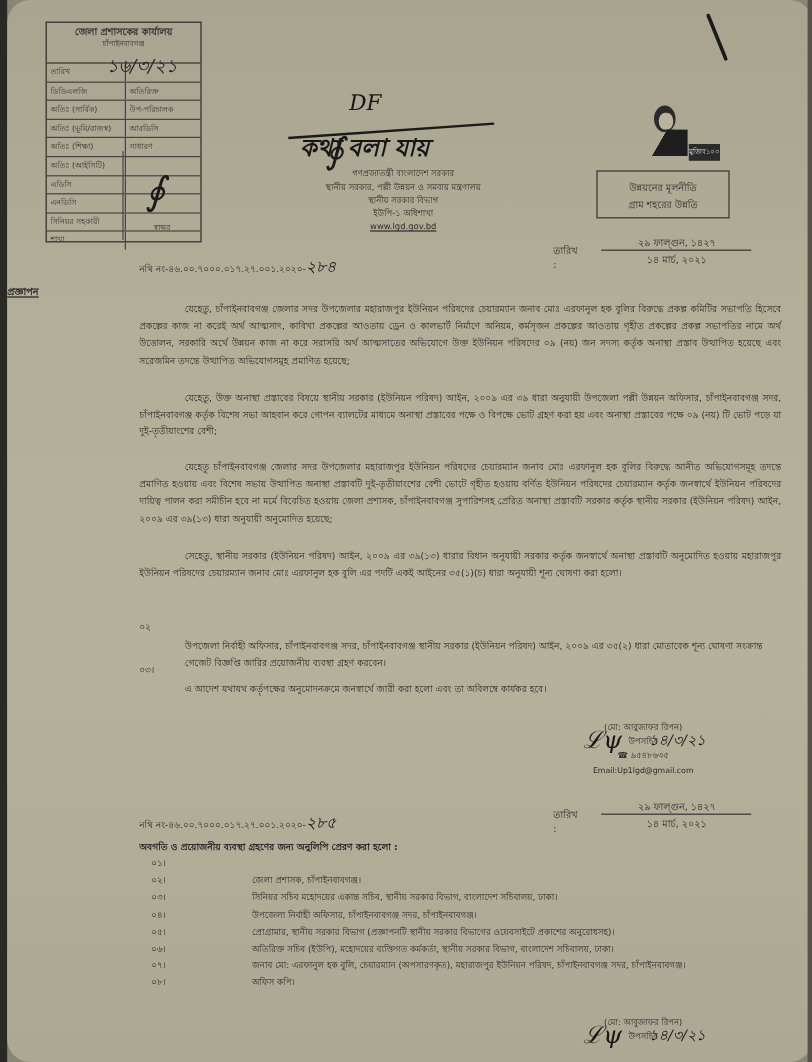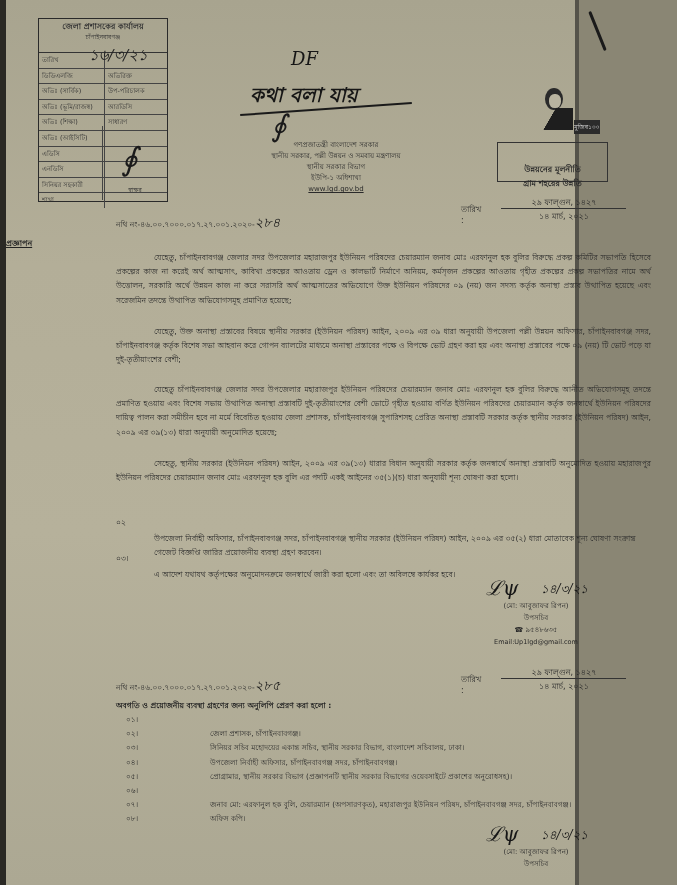--- a/index.html
+++ b/index.html
@@ -1,40 +1,40 @@
 <!DOCTYPE html>
 <html><head>
 <meta charset="utf-8">
 <style>
   html,body{margin:0;padding:0;}
   body{width:677px;height:885px;overflow:hidden;background:#8a8674;font-family:"DejaVu Sans",sans-serif;color:#1e1d1a;}
-  .page{position:absolute;left:6px;top:0;width:573px;height:885px;
-        background:linear-gradient(180deg,#a8a48f 0%,#b3ae98 30%,#b6b19b 60%,#aca893 100%);}
+  .page{position:absolute;left:6px;top:0;width:671px;height:885px;
+        background:linear-gradient(180deg,#a8a48f 0%,#b3ae98 30%,#b6b19b 60%,#aca893 100%);border-radius:19px;}
   .edge-left{position:absolute;left:0;top:0;width:6px;height:885px;background:#2a2924;}
   .edge-right{position:absolute;right:0;top:0;width:4px;height:885px;background:#55534a;}
   .pen-stroke{position:absolute;left:590px;top:10px;width:3px;height:42px;background:#1a1a1a;transform:rotate(-22deg);border-radius:2px;}
   .stamp{position:absolute;left:32px;top:18px;width:128px;height:182px;border:1.5px solid #2a2a2a;font-size:6.5px;color:#333;}
   .stamp .hdr{height:30px;border-bottom:1px solid #333;text-align:center;line-height:10px;padding-top:3px;font-weight:bold;font-size:8px;}
   .stamp .hdr small{display:block;font-size:6px;font-weight:normal;}
   .stamp .row{display:flex;height:14.6px;border-bottom:1px solid #444;}
   .stamp .row .l{width:62px;border-right:1px solid #444;padding-left:3px;line-height:14px;overflow:hidden;white-space:nowrap;}
   .stamp .row .r{flex:1;padding-left:3px;line-height:14px;overflow:hidden;white-space:nowrap;}
   .stamp .sigbox{position:absolute;left:63px;top:107px;width:64px;height:74px;border-left:1px solid #444;}
   .stamp .siglabel{position:absolute;bottom:4px;left:0;right:0;text-align:center;font-size:6px;}
   .stamp .handdate{position:absolute;left:50px;top:24px;font-family:"DejaVu Serif",serif;font-size:15px;color:#222;font-style:italic;}
-  .hand{position:absolute;font-family:"DejaVu Serif",serif;font-style:italic;color:#161616;}
+  .hand{position:absolute;font-family:"DejaVu Serif",serif;font-style:italic;color:#161616;margin-top:28px;}
   .sig-glyph{position:absolute;color:#1a1a1a;font-family:"DejaVu Serif",serif;font-style:italic;}
   .letterhead{position:absolute;left:240px;top:140px;width:180px;text-align:center;font-size:7px;line-height:11px;color:#2a2a2a;}
   .letterhead .url{text-decoration:underline;}
   .portrait{position:absolute;left:535px;top:88px;width:40px;height:44px;}
   .portrait .headshape{position:absolute;left:4px;top:0;width:18px;height:22px;border-radius:50%;background:#2a2a2a;}
   .portrait .face{position:absolute;left:8px;top:6px;width:12px;height:14px;border-radius:45%;background:#b9b4a0;}
   .portrait .body{position:absolute;left:2px;top:20px;width:30px;height:22px;background:linear-gradient(120deg,transparent 30%,#1e1e1e 31%);}
   .mujib-logo{position:absolute;left:568px;top:120px;width:26px;height:14px;background:#2b2b2b;color:#ddd;font-size:6px;text-align:center;line-height:14px;}
-  .slogan-box{position:absolute;left:491px;top:142px;width:111px;height:40px;border:1.5px solid #333;text-align:center;font-size:8px;line-height:14px;padding-top:20px;box-sizing:border-box;font-weight:bold;color:#2a2a2a;}
+  .slogan-box{position:absolute;left:491px;top:142px;width:111px;height:40px;border:1.5px solid #333;text-align:center;font-size:8px;line-height:14px;padding-top:7px;box-sizing:border-box;font-weight:normal;color:#2a2a2a;}
   .memo-line{position:absolute;font-size:7.5px;color:#2a2a2a;}
   .date-block{position:absolute;font-size:8px;color:#2a2a2a;}
   .date-block .lbl{position:absolute;left:0;top:7px;}
   .date-block .top{position:absolute;left:48px;top:0;width:110px;text-align:center;}
   .date-block .rule{position:absolute;left:40px;top:12px;width:125px;height:1px;background:#333;}
   .date-block .bot{position:absolute;left:48px;top:14px;width:110px;text-align:center;}
   .title{position:absolute;left:0;width:671px;top:237px;font-size:8px;font-weight:bold;text-decoration:underline;color:#222;}
   .para{position:absolute;left:110px;width:535px;font-size:7.6px;line-height:14.2px;text-align:justify;color:#2a2a2a;}
   .para .indent{display:inline-block;width:38px;}
   .numbered{position:absolute;left:110px;width:535px;font-size:7.6px;line-height:14.2px;color:#2a2a2a;}
@@ -187,20 +187,21 @@
     <div class="item">
         <span class="n">০৪।</span>
         <span>উপজেলা নির্বাহী অফিসার, চাঁপাইনবাবগঞ্জ সদর, চাঁপাইনবাবগঞ্জ।</span>
       </div>
     <div class="item">
         <span class="n">০৫।</span>
         <span>প্রোগ্রামার, স্থানীয় সরকার বিভাগ (প্রজ্ঞাপনটি স্থানীয় সরকার বিভাগের ওয়েবসাইটে প্রকাশের অনুরোধসহ)।</span>
       </div>
     <div class="item">
         <span class="n">০৬।</span>
+        <span>অতিরিক্ত সচিব (ইউপি), মহোদয়ের ব্যক্তিগত কর্মকর্তা, স্থানীয় সরকার বিভাগ, বাংলাদেশ সচিবালয়, ঢাকা।</span>
       </div>
     <div class="item">
         <span class="n">০৭।</span>
         <span>জনাব মো: এরফানুল হক বুলি, চেয়ারম্যান (অপসারণকৃত), মহারাজপুর ইউনিয়ন পরিষদ, চাঁপাইনবাবগঞ্জ সদর, চাঁপাইনবাবগঞ্জ।</span>
       </div>
     <div class="item">
         <span class="n">০৮।</span>
         <span>অফিস কপি।</span>
       </div>
   </div>

